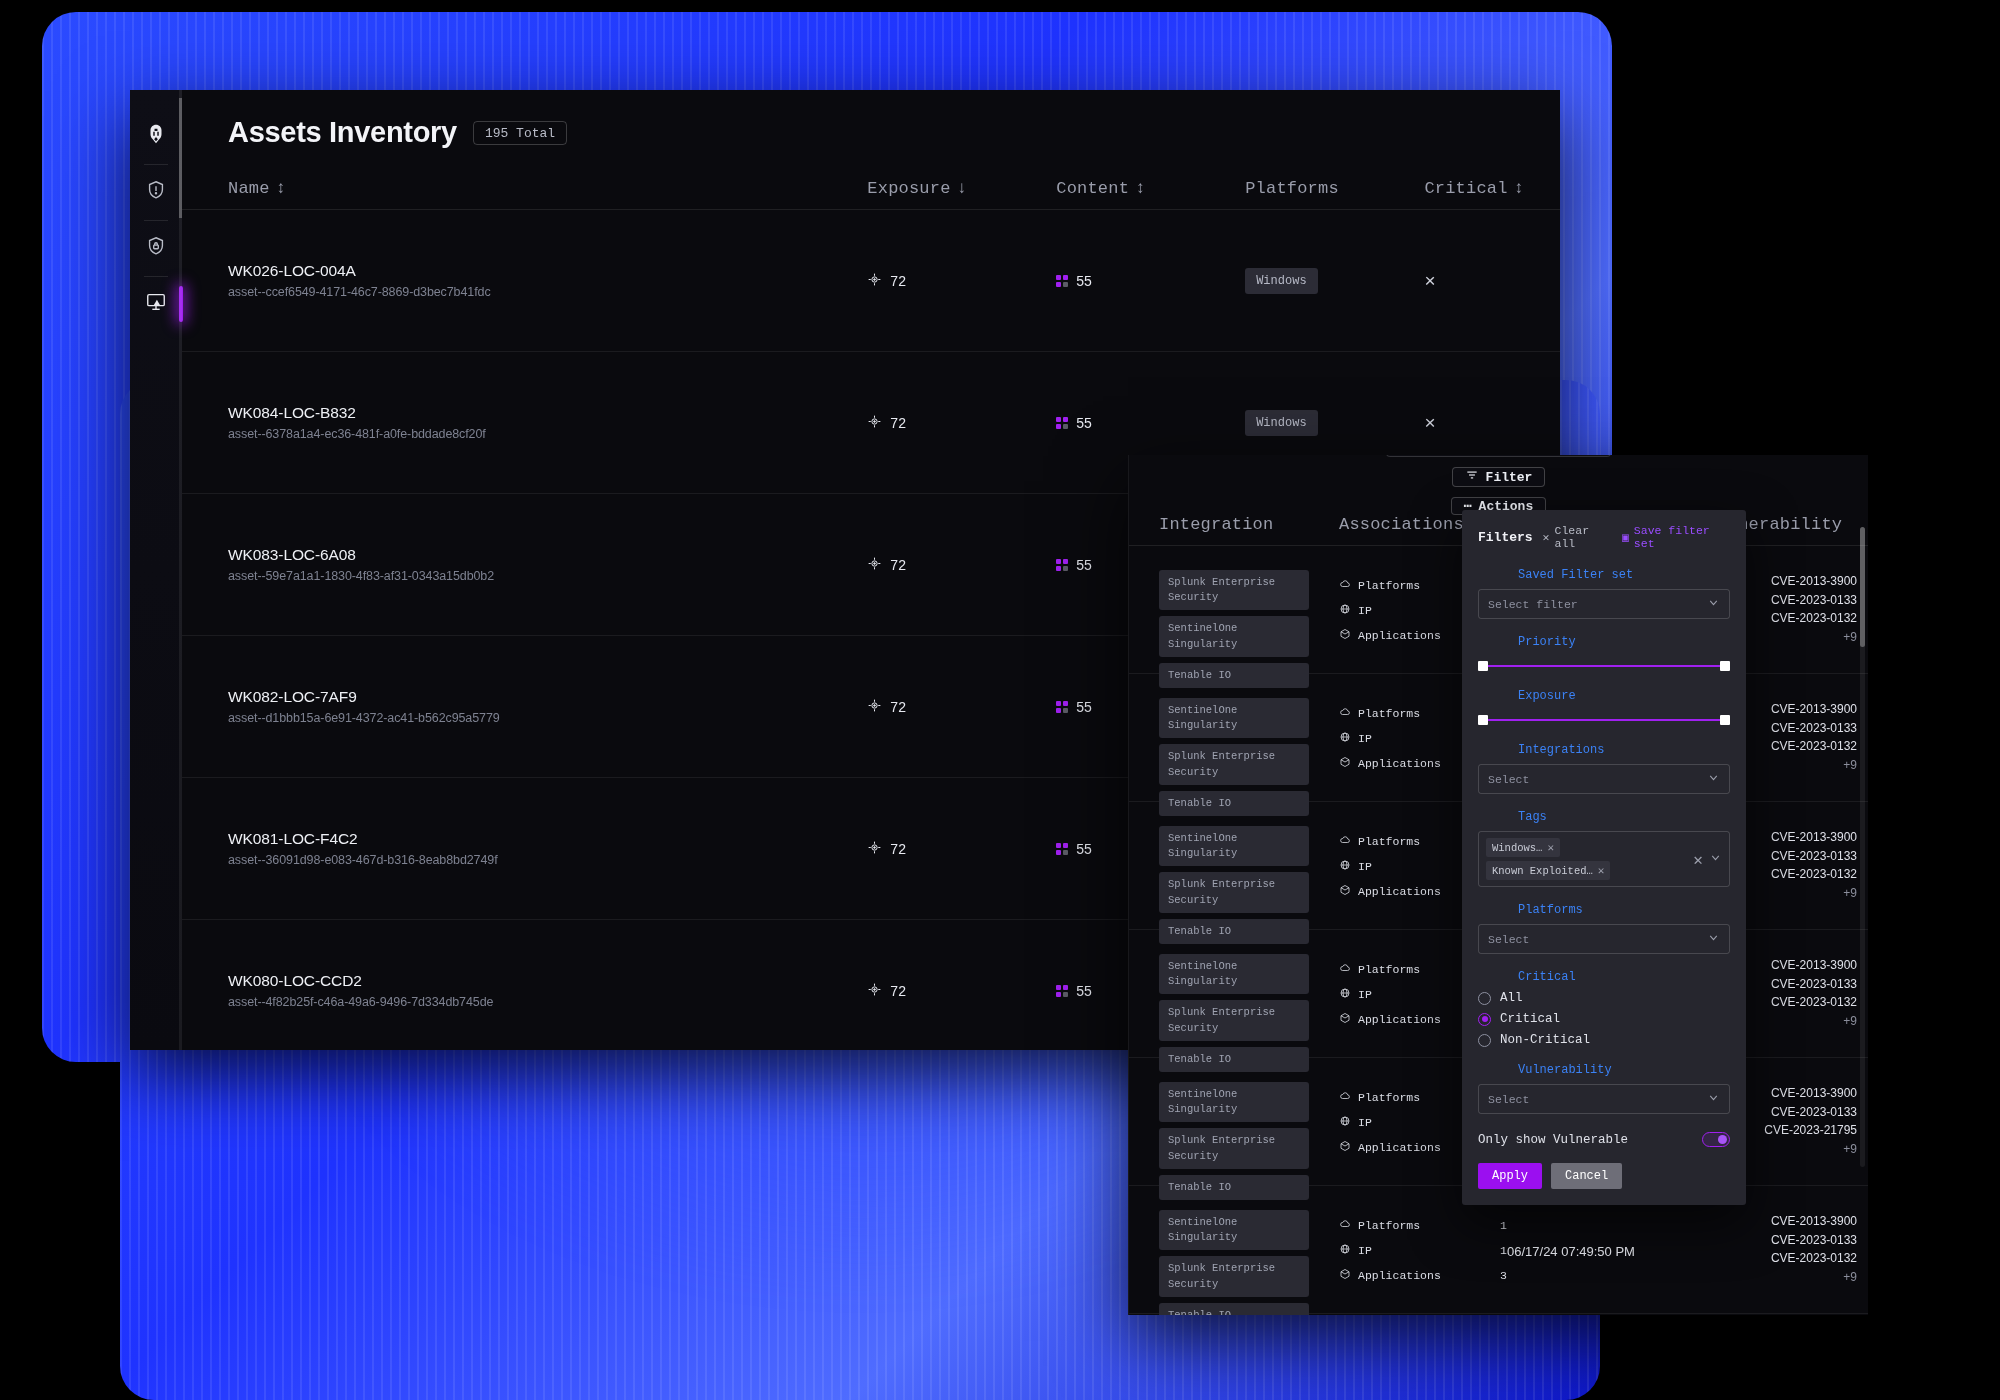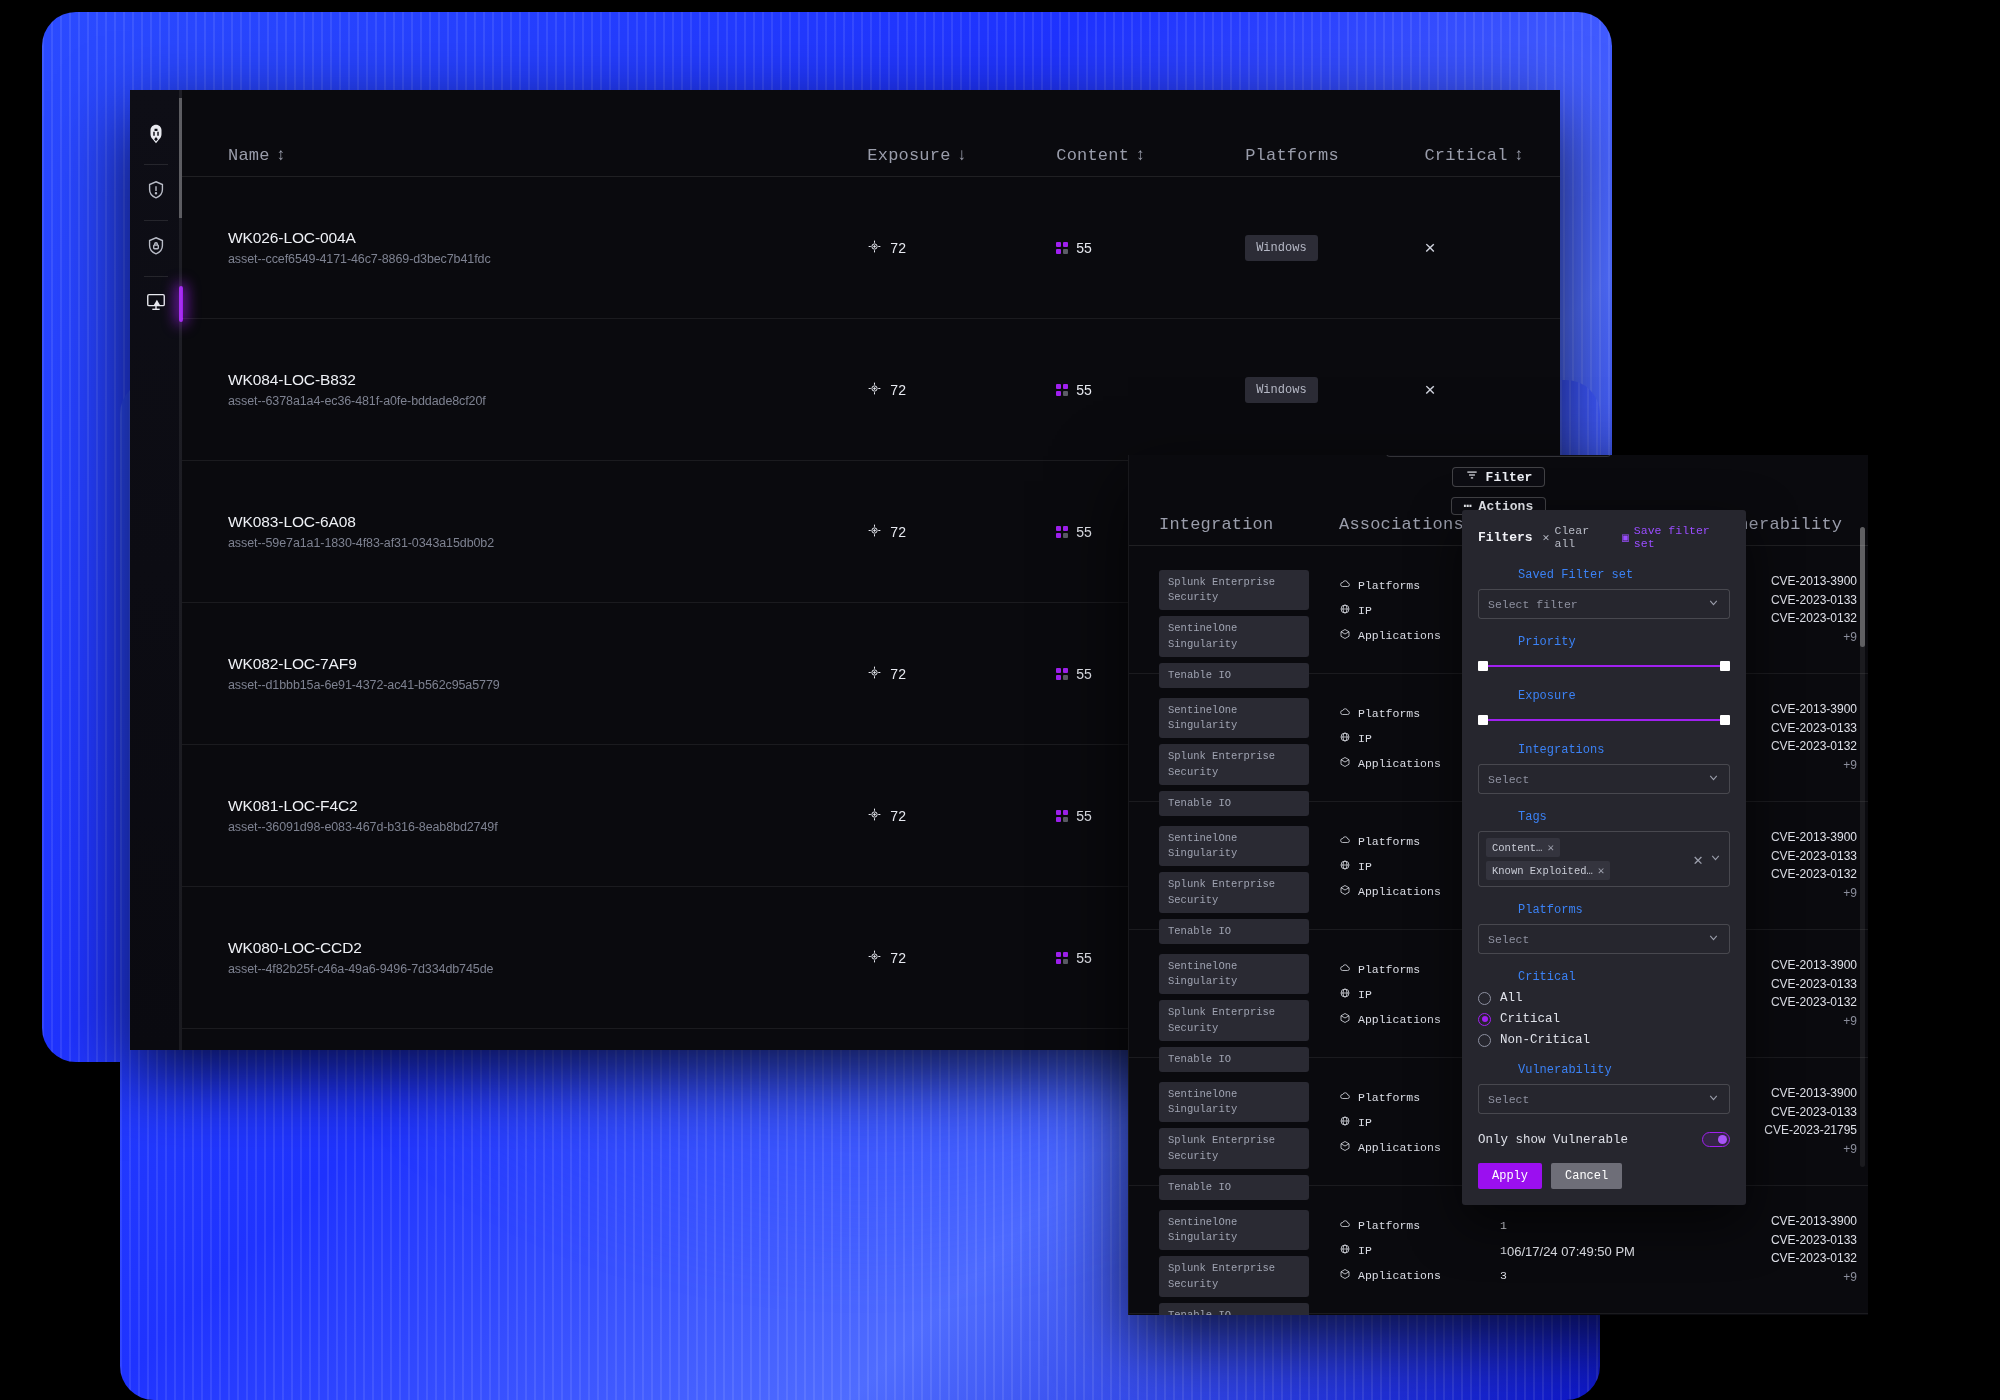--- a/index.html
+++ b/index.html
@@ -296,20 +296,24 @@
               <path d="M13 9.5l3.6 6.3H9.4L13 9.5z" fill="#e9eaf0" stroke="none"></path>
             </svg>
         </span>
       </div>
       <div class="side-rail">
           <div class="side-thumb"></div>
         </div>
     </div>
 
     <div class="win1-main">
+      <div class="page-head">
+        <div class="page-title">Assets Inventory</div>
+        <div class="count-pill">195 Total</div>
+      </div>
 
       <div class="tbl">
         <div class="tbl-head">
           <div class="th c-name">
             <span>Name</span>
             <span>↕</span>
           </div>
           <div class="th c-exp">
             <span>Exposure</span>
             <span>↓</span>
@@ -880,21 +884,21 @@
               <polyline points="6,9 12,16 18,9"></polyline>
             </svg></span>
       </div>
     </div>
 
     <div class="fld">
       <div class="fld-label">Tags</div>
       <div class="tags-box">
         <div class="tags-wrap" id="tagwrap">
             <span class="tag">
-              <span>Content…</span>
+              <span>Windows…</span>
               <span class="tx">✕</span>
             </span>
             <span class="tag">
               <span>Known Exploited…</span>
               <span class="tx">✕</span>
             </span>
           </div>
         <div class="tags-acts">
           <span>✕</span>
           <span><svg viewBox="0 0 24 24" fill="none" stroke="#9b9eab" stroke-width="2">

